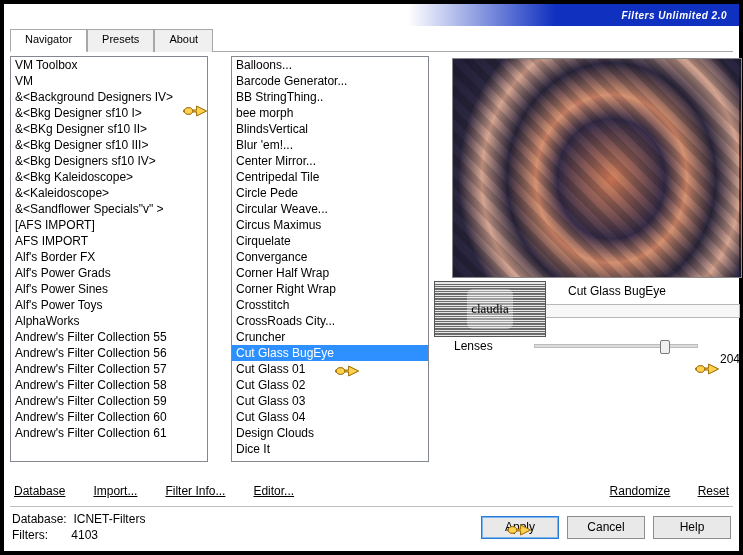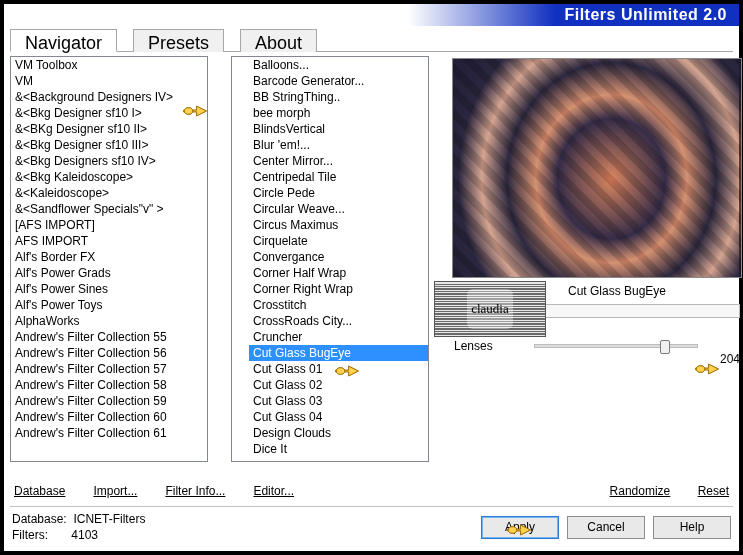--- a/index.html
+++ b/index.html
@@ -3,31 +3,31 @@
 <meta charset="utf-8">
 <style>
   * { box-sizing: border-box; font-family: "Segoe UI", Tahoma, Arial, sans-serif; }
   body { margin: 0; background: #000; width: 743px; height: 555px; overflow: hidden; }
   .frame { position: absolute; left: 3px; top: 3px; width: 737px; height: 549px; background: #fff; border: 1px solid #000; }
   .banner {
     height: 22px;
     background: linear-gradient(90deg, #fff 0%, #fff 55%, #1030c0 75%, #1030c0 100%);
     display: flex; justify-content: flex-end; align-items: center; padding-right: 12px;
   }
-  .banner-title { font-weight: bold; font-size: 16px; color: #fff; letter-spacing: 0.5px; }
+  .banner-title { font-style: italic; font-weight: bold; font-size: 10px; color: #fff; letter-spacing: 0.5px; }
   .tabs { position: relative; height: 24px; margin: 2px 6px 0 6px; display: flex; border-bottom: 1px solid #a8a8a8; }
-  .tab { padding: 3px 14px; font-size: 18px; background: #f0f0f0; border: 1px solid #a8a8a8; border-bottom: none; margin-right: 16px; cursor: pointer; position: relative; top: 1px; }
+  .tab { padding: 3px 14px; font-size: 11px; background: #f0f0f0; border: 1px solid #a8a8a8; border-bottom: none; margin-right: 0; cursor: pointer; position: relative; top: 1px; }
   .tab.active { background: #fff; border-bottom: 1px solid #fff; z-index: 2; }
   .main { display: flex; height: 420px; margin: 4px 6px 0 6px; gap: 23px; }
   .col { display: flex; flex-direction: column; }
   .listbox { border: 1px solid #828790; background: #fff; overflow-y: scroll; overflow-x: hidden; font-size: 12px; }
   .listbox .item { padding: 1px 4px; white-space: nowrap; cursor: pointer; }
   .listbox .item.selected { background: #2e90ff; color: #fff; }
   .listA { width: 198px; height: 406px; }
-  .listB { width: 198px; height: 406px; padding-left: 17px; }
+  .listB { width: 198px; height: 406px; }
   .right { flex: 1; }
   .preview {
     width: 290px; height: 220px; border: 1px solid #888; margin: 2px auto 6px auto;
     background:
       radial-gradient(ellipse 180px 200px at 55% 55%,
         rgba(200,90,40,0.75) 0%,
         rgba(30,20,50,0.9) 30%,
         rgba(190,95,50,0.7) 42%,
         rgba(25,20,45,0.92) 58%,
         rgba(170,85,50,0.55) 72%,

